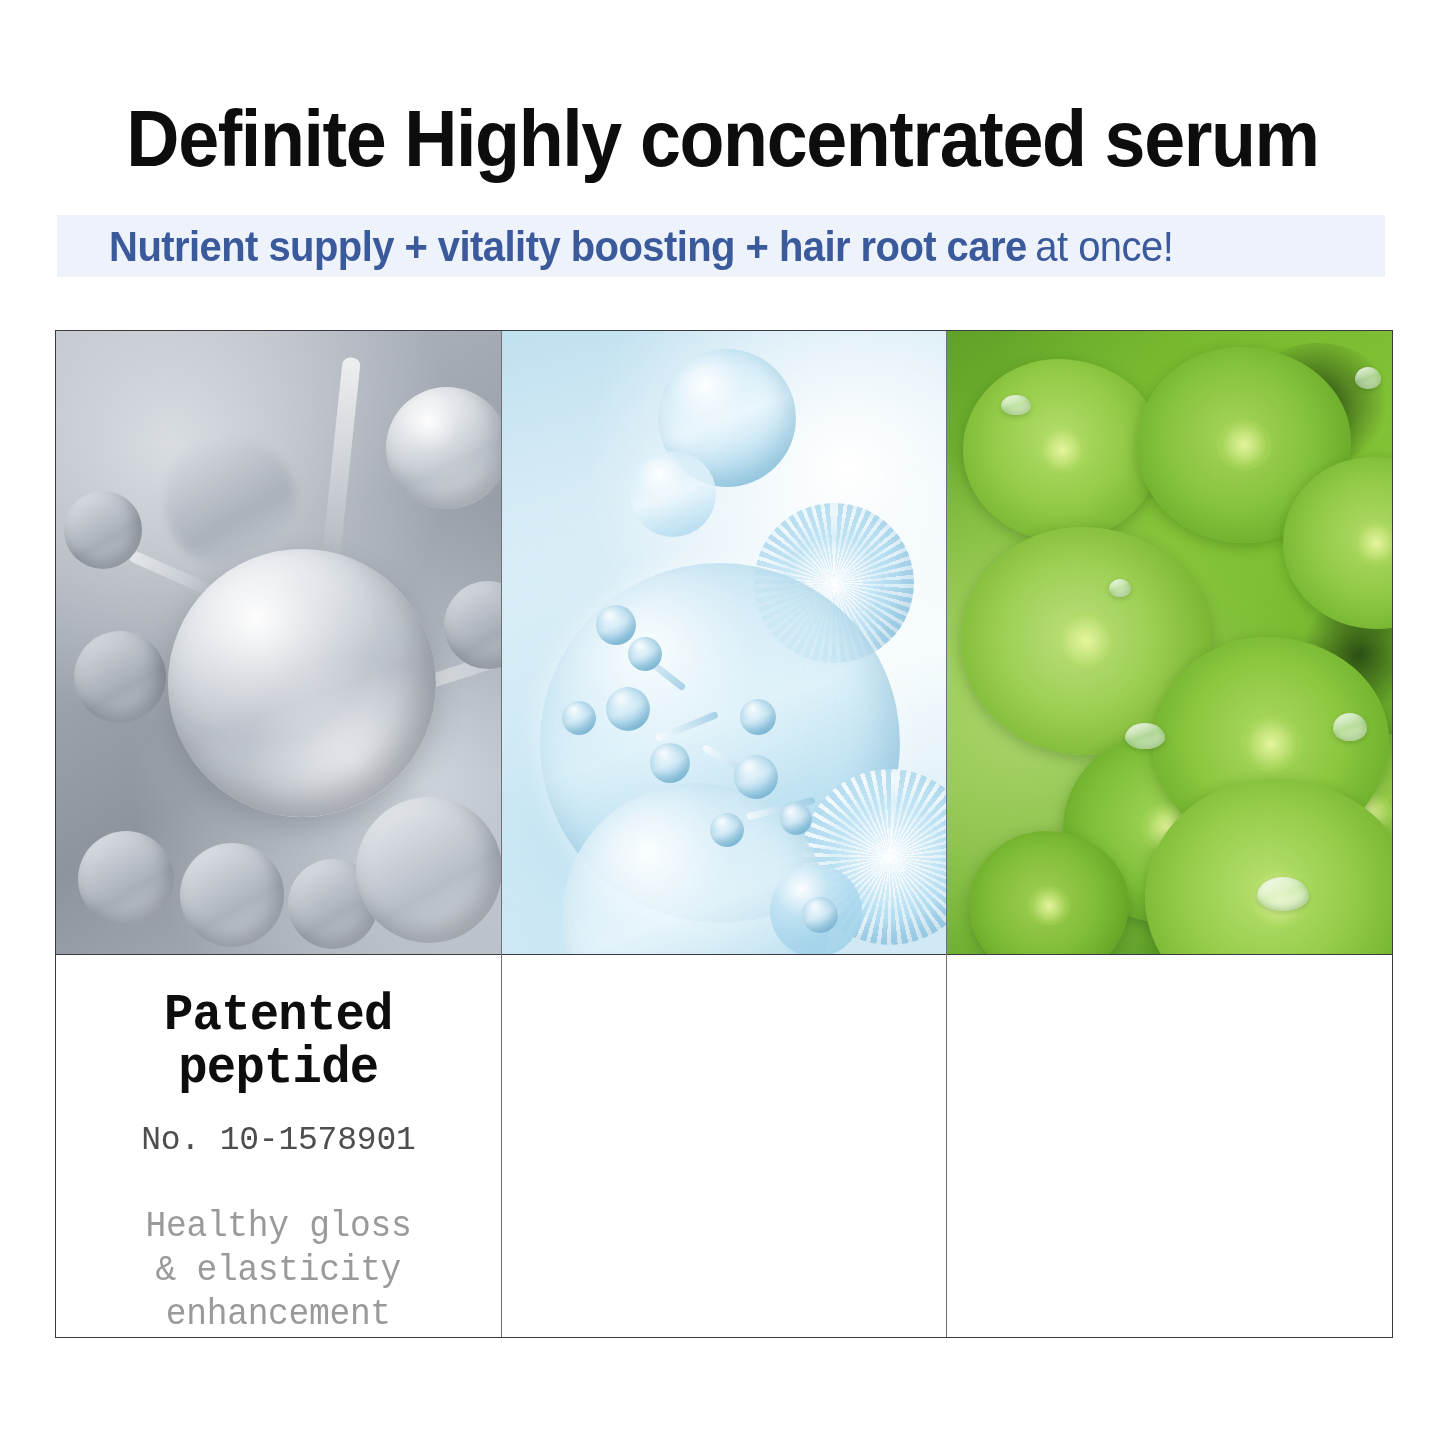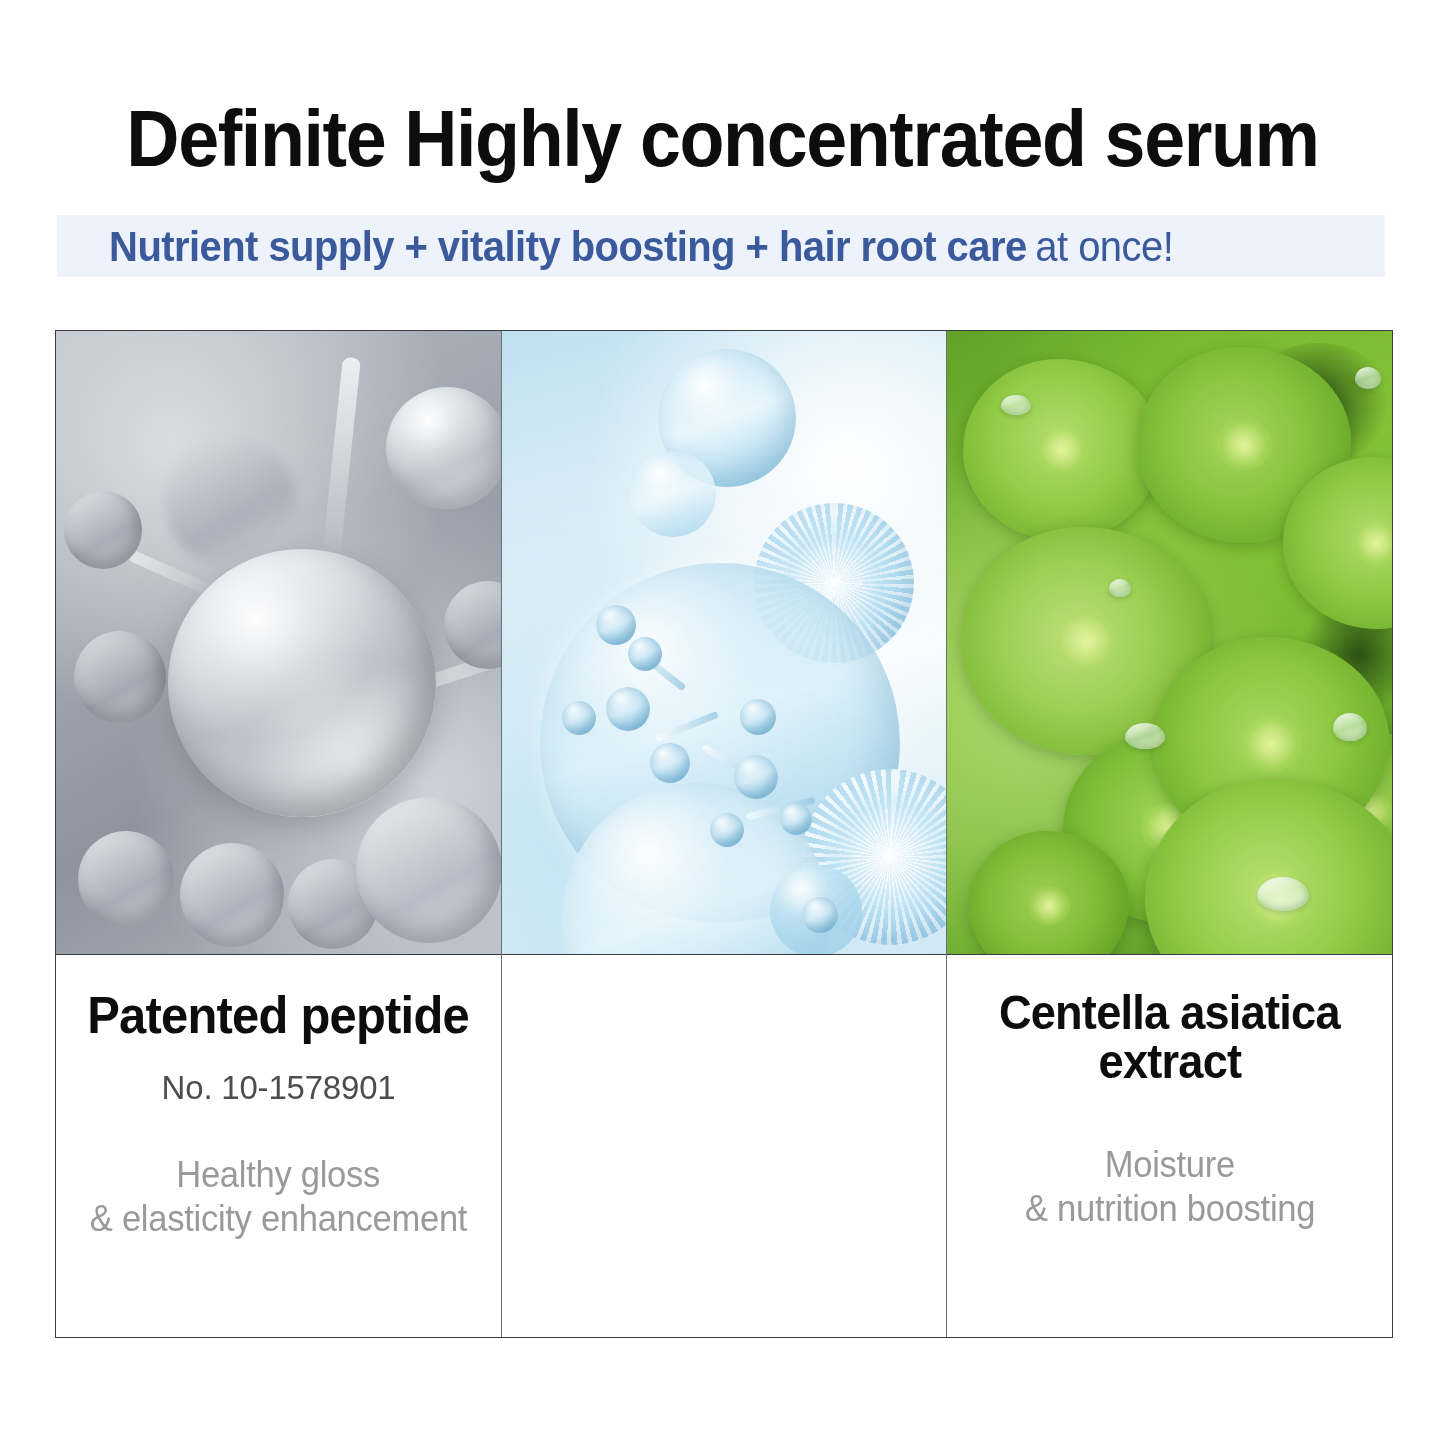--- a/index.html
+++ b/index.html
@@ -74,20 +74,21 @@
   .grid {
     position: absolute;
     left: 55px;
     top: 330px;
     width: 1338px;
     height: 1008px;
     display: flex;
     border: 1px solid #3a3a42;
     box-sizing: border-box;
     background: #ffffff;
+    font-family: Liberation Mono, monospace;
   }
   .col {
     flex: 1 1 0;
     display: flex;
     flex-direction: column;
     border-right: 1px solid #6f6f78;
     box-sizing: border-box;
     position: relative;
   }
   .col:last-child { border-right: none; }
@@ -411,21 +412,15 @@
       <div class="leaf lf2"></div>
       <div class="leaf lf9"></div>
       <div class="leaf lf4"></div>
       <div class="drop" style="left:162px;top:248px;width:22px;height:18px;"></div>
       <div class="drop" style="left:386px;top:382px;width:34px;height:28px;"></div>
       <div class="drop" style="left:310px;top:546px;width:52px;height:34px;"></div>
       <div class="drop" style="left:178px;top:392px;width:40px;height:26px;"></div>
       <div class="drop" style="left:408px;top:36px;width:26px;height:22px;"></div>
       <div class="drop" style="left:54px;top:64px;width:30px;height:20px;"></div>
     </div>
-    <div class="caption">
-      <div class="c-title sz3">Centella asiatica</div>
-      <div class="c-title sz3">extract</div>
-      <div class="c-desc m2" style="margin-top:56px;">Moisture</div>
-      <div class="c-desc">&amp; nutrition boosting</div>
-    </div>
   </div>
 
 </div>
 
 </body></html>

